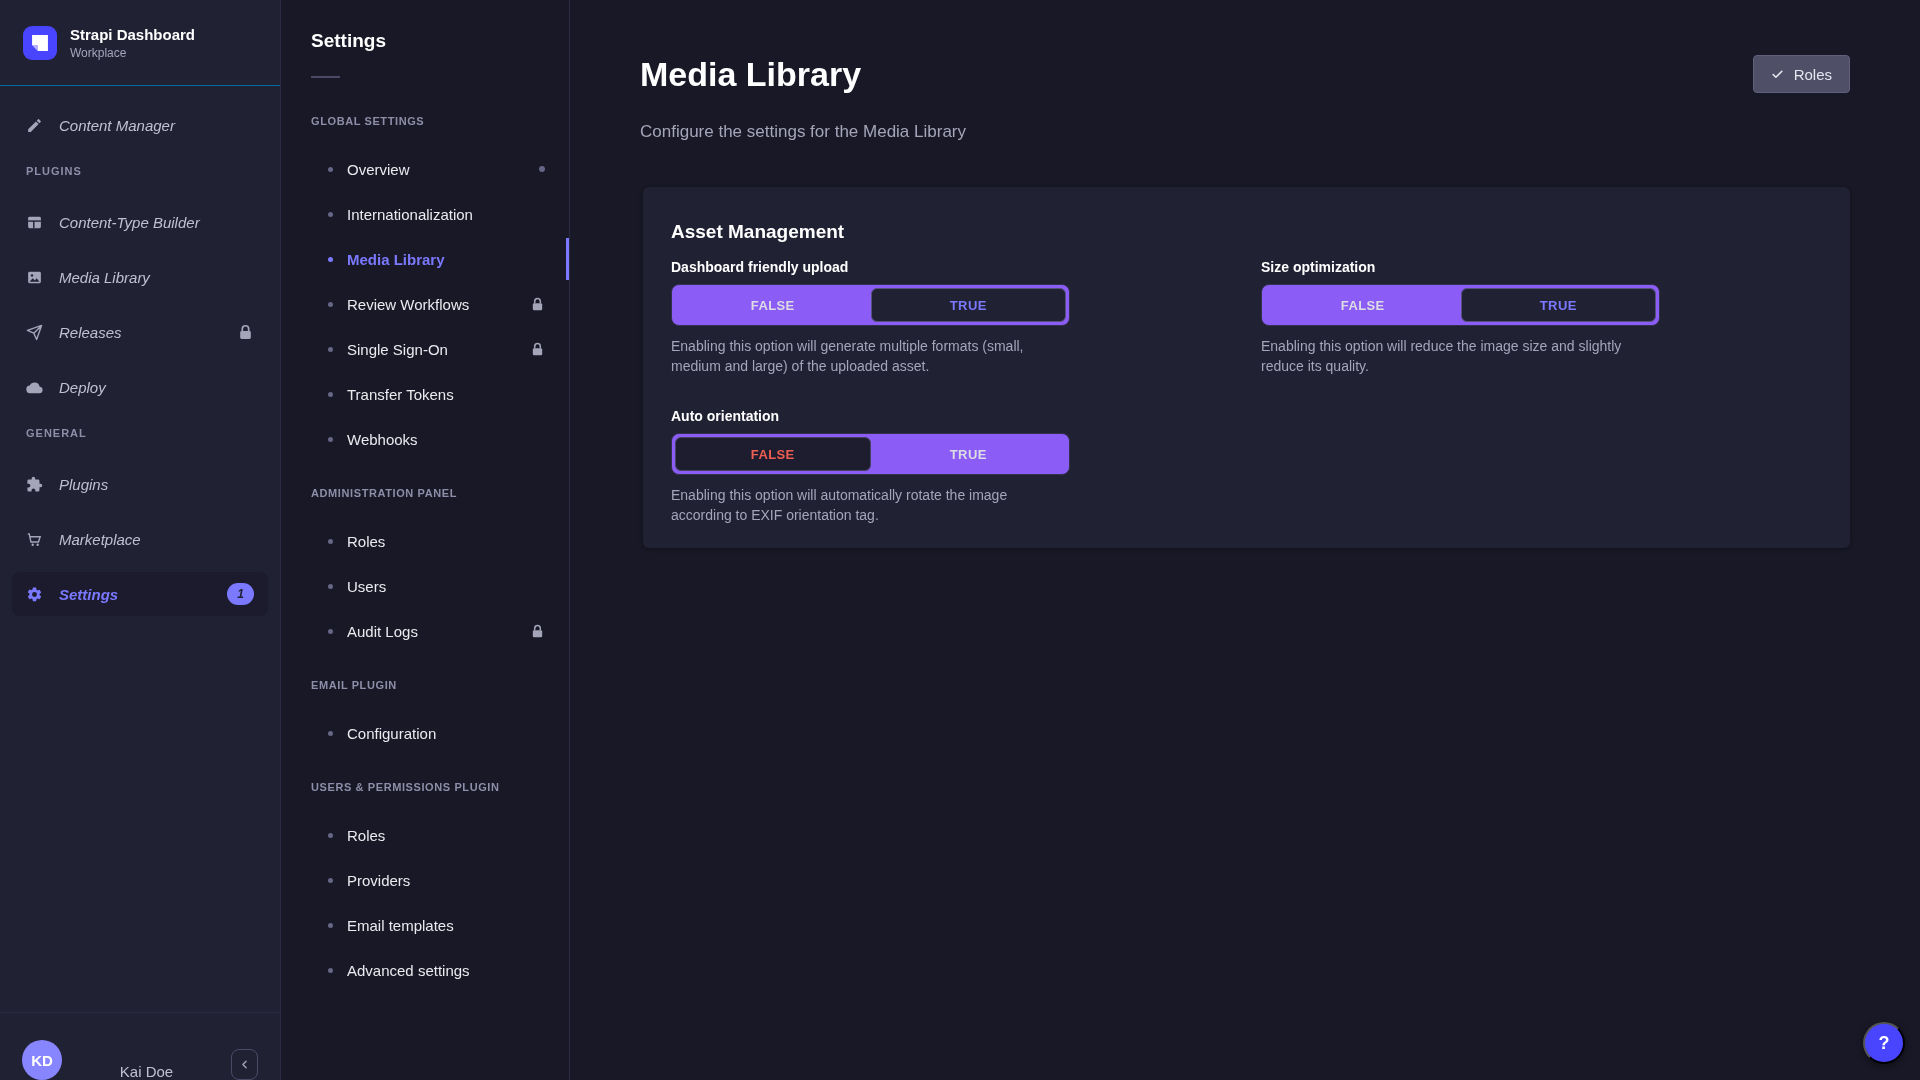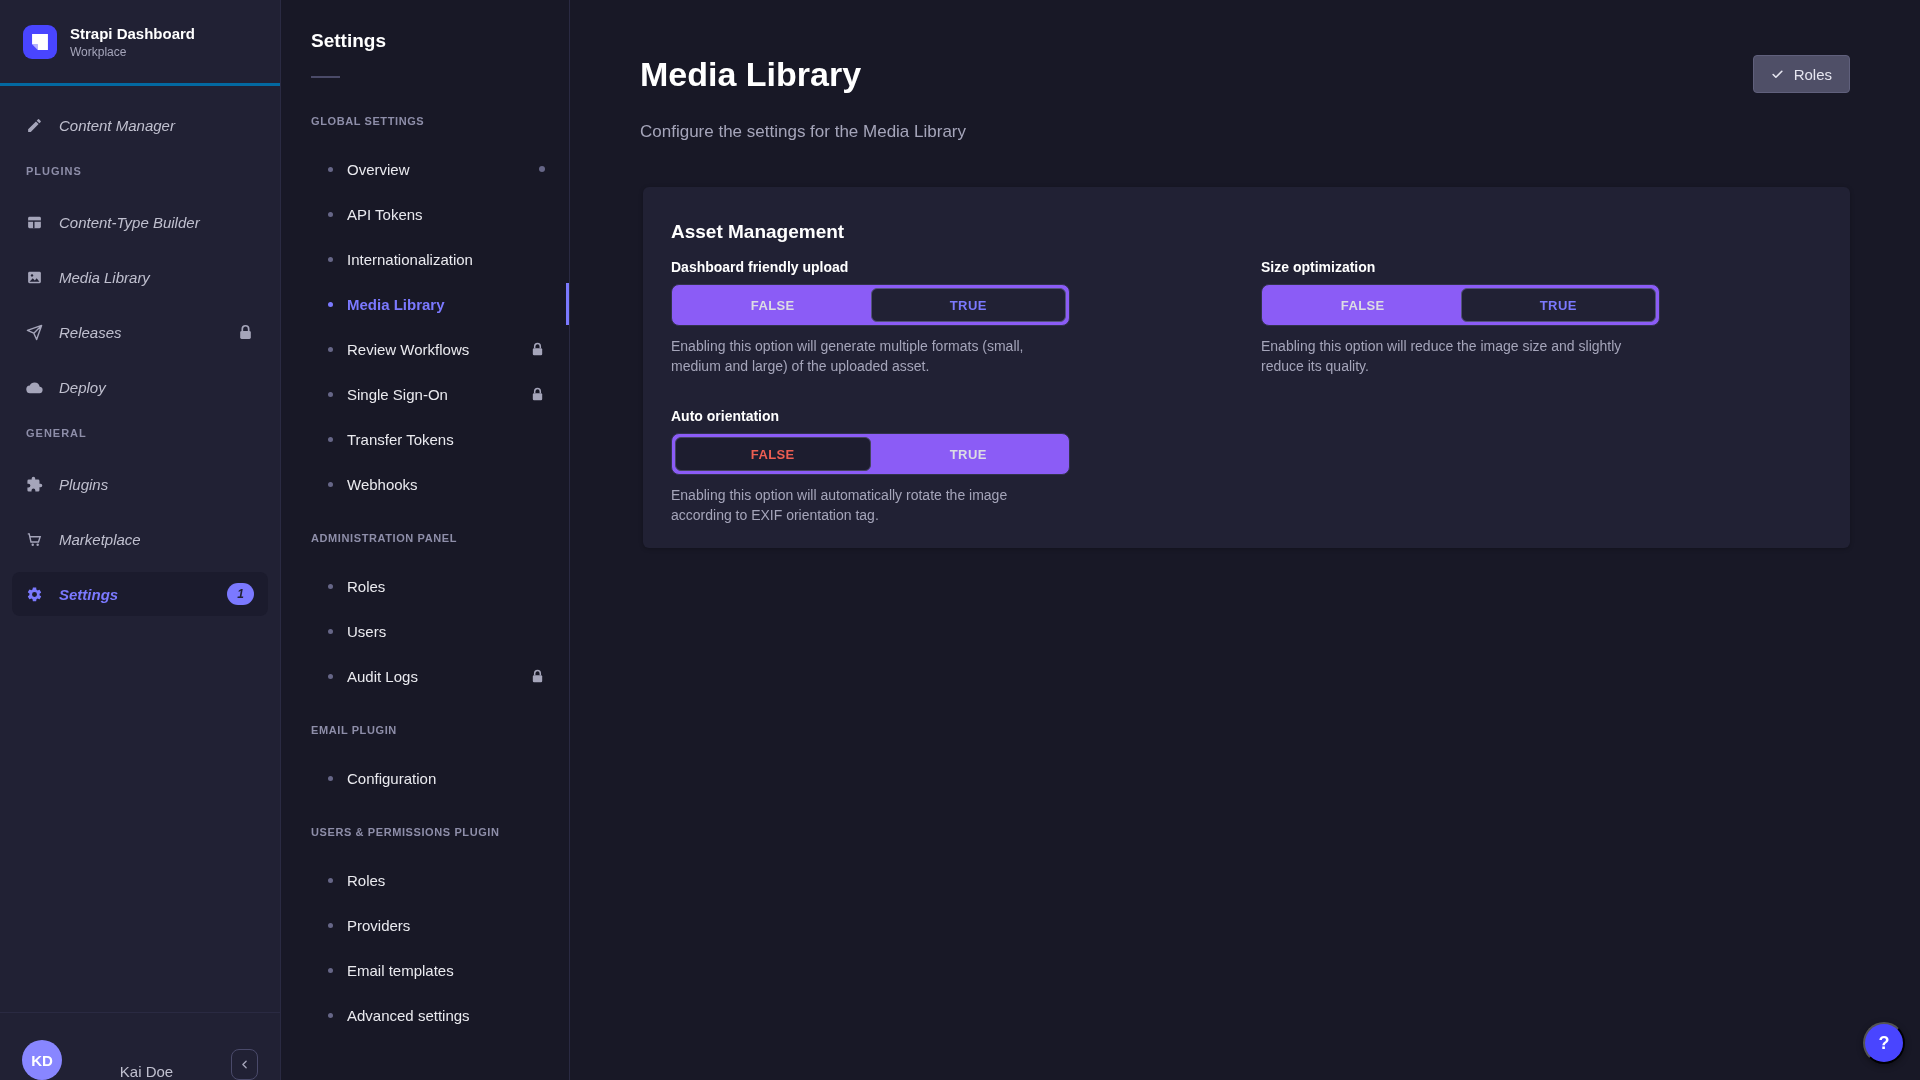--- a/index.html
+++ b/index.html
@@ -1,21 +1,21 @@
 <!DOCTYPE html>
 <html><head>
 <meta charset="utf-8">
 <style>
   * { margin:0; padding:0; box-sizing:border-box; }
   html,body { width:1920px; height:1080px; background:#181826; font-family:"Liberation Sans", sans-serif; overflow:hidden; }
   .app { position:relative; width:1920px; height:1080px; }
 
   
   .main-nav { position:absolute; left:0; top:0; width:281px; height:1080px; background:#212134; border-right:1px solid #2a2a42; display:flex; flex-direction:column; }
-  .brand { height:86px; flex:none; display:flex; align-items:center; gap:13px; padding:0 23px; border-bottom:3px solid #0369a1; }
+  .brand { height:86px; flex:none; display:flex; align-items:center; gap:13px; padding:0 23px; border-bottom:1px solid #0369a1; }
   .brand-logo { width:34px; height:34px; border-radius:9px; background:#4945ff; flex:none; display:flex; align-items:center; justify-content:center; }
   .brand-text { display:flex; flex-direction:column; }
   .brand-title { font-size:15px; font-weight:bold; color:#ffffff; }
   .brand-sub { font-size:12px; color:#a5a5ba; margin-top:3px; }
 
   .nav-list { flex:1; padding:17px 12px 0; }
   .nav-item { height:44px; display:flex; align-items:center; gap:16px; padding:0 14px; border-radius:8px; margin-bottom:11px; color:#c0c0cf; font-size:15px; cursor:pointer;font-style:italic; }
   .nav-item svg { width:17px; height:17px; flex:none; color:#a5a5ba; }
   .nav-item.selected { background:#1b1b2d; color:#7b79ff; font-weight:bold; }
   .nav-item.selected svg { color:#7b79ff; }
@@ -176,24 +176,20 @@
     <div class="subnav-list">
       <div class="subnav-section first">GLOBAL SETTINGS</div>
 
       <div class="subnav-item">
         <span class="bullet"></span>
         <span>Overview</span>
         <span class="notif-dot"></span>
       </div>
       <div class="subnav-item">
         <span class="bullet"></span>
-        <span>API Tokens</span>
-      </div>
-      <div class="subnav-item">
-        <span class="bullet"></span>
         <span>Internationalization</span>
       </div>
       <div class="subnav-item selected">
         <span class="bullet"></span>
         <span>Media Library</span>
       </div>
       <div class="subnav-item">
         <span class="bullet"></span>
         <span>Review Workflows</span>
         <svg class="lock" style="margin-left:auto" viewBox="0 0 24 24">

